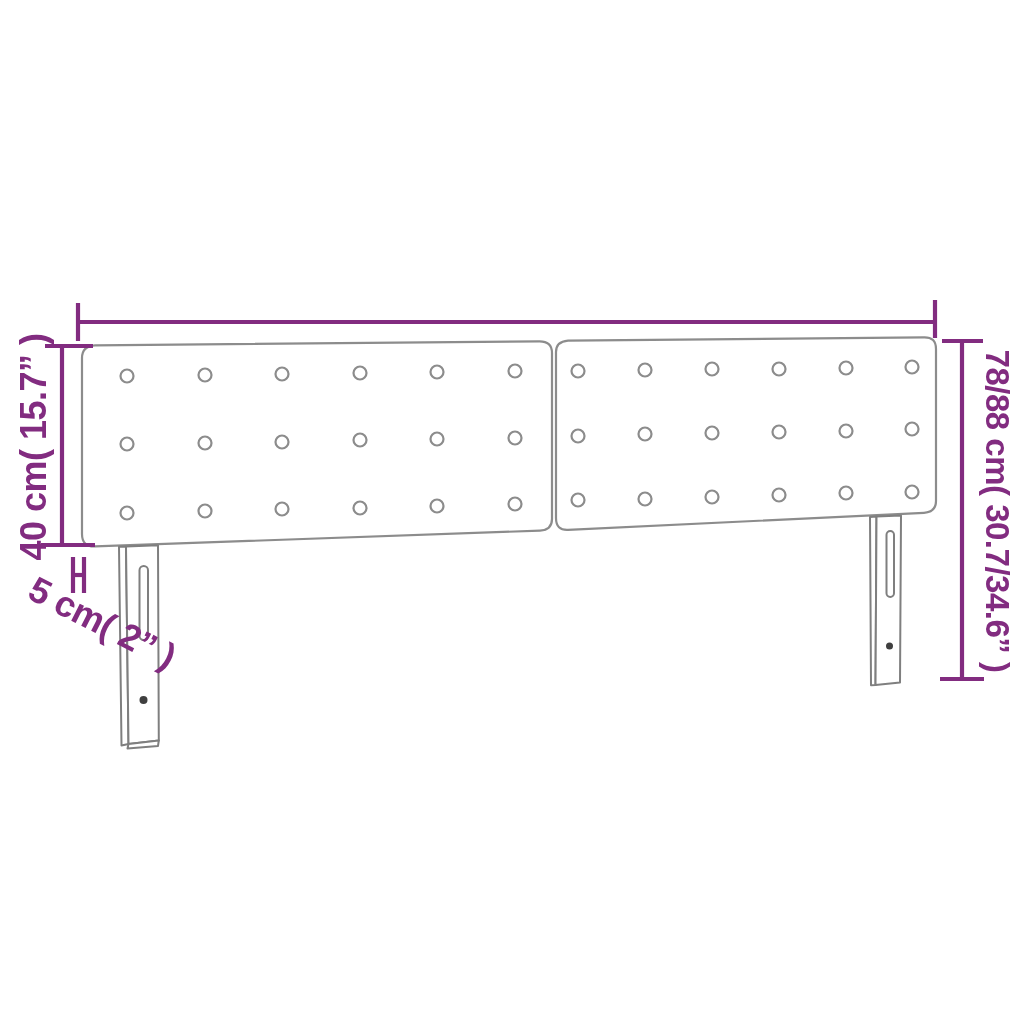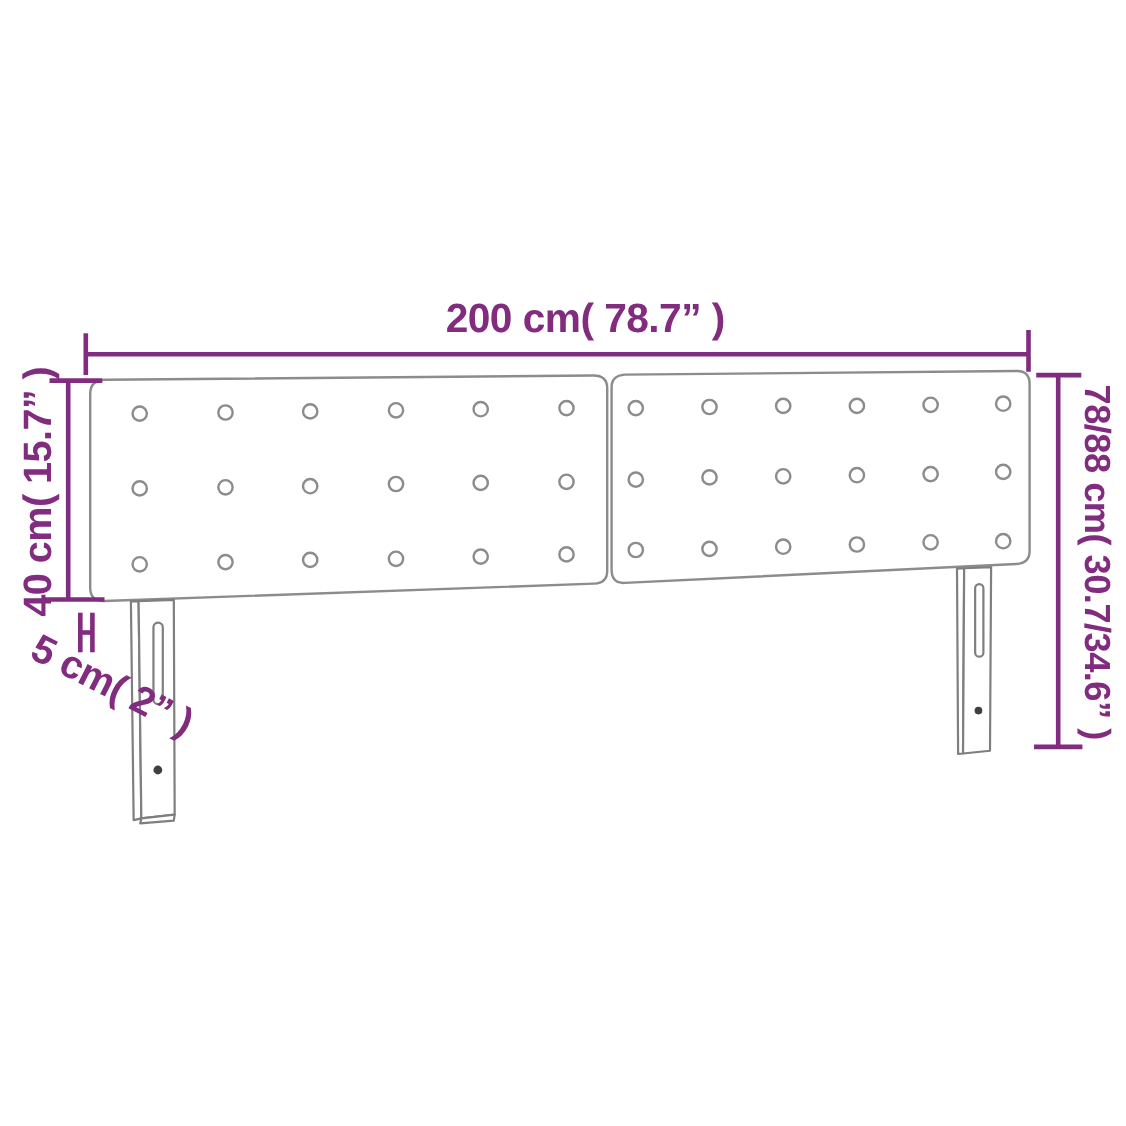--- a/index.html
+++ b/index.html
@@ -111,20 +111,19 @@
       <line x1="940" y1="679" x2="984" y2="679"></line>
     </g>
 
     <g stroke="#822c80" stroke-width="4.2">
       <line x1="73" y1="557" x2="73" y2="593"></line>
       <line x1="84" y1="557" x2="84" y2="593"></line>
       <line x1="73" y1="575" x2="84" y2="575"></line>
     </g>
   </svg>
 
-  <div class="dim-label lbl-width">200 cm( 78.7” )</div>
 
   <div class="dim-label lbl-panel-height">40 cm( 15.7” )</div>
 
   <div class="dim-label lbl-total-height">78/88 cm( 30.7/34.6” )</div>
 
   <div class="dim-label lbl-thickness">5 cm( 2” )</div>
 </div>
 
 </body></html>

